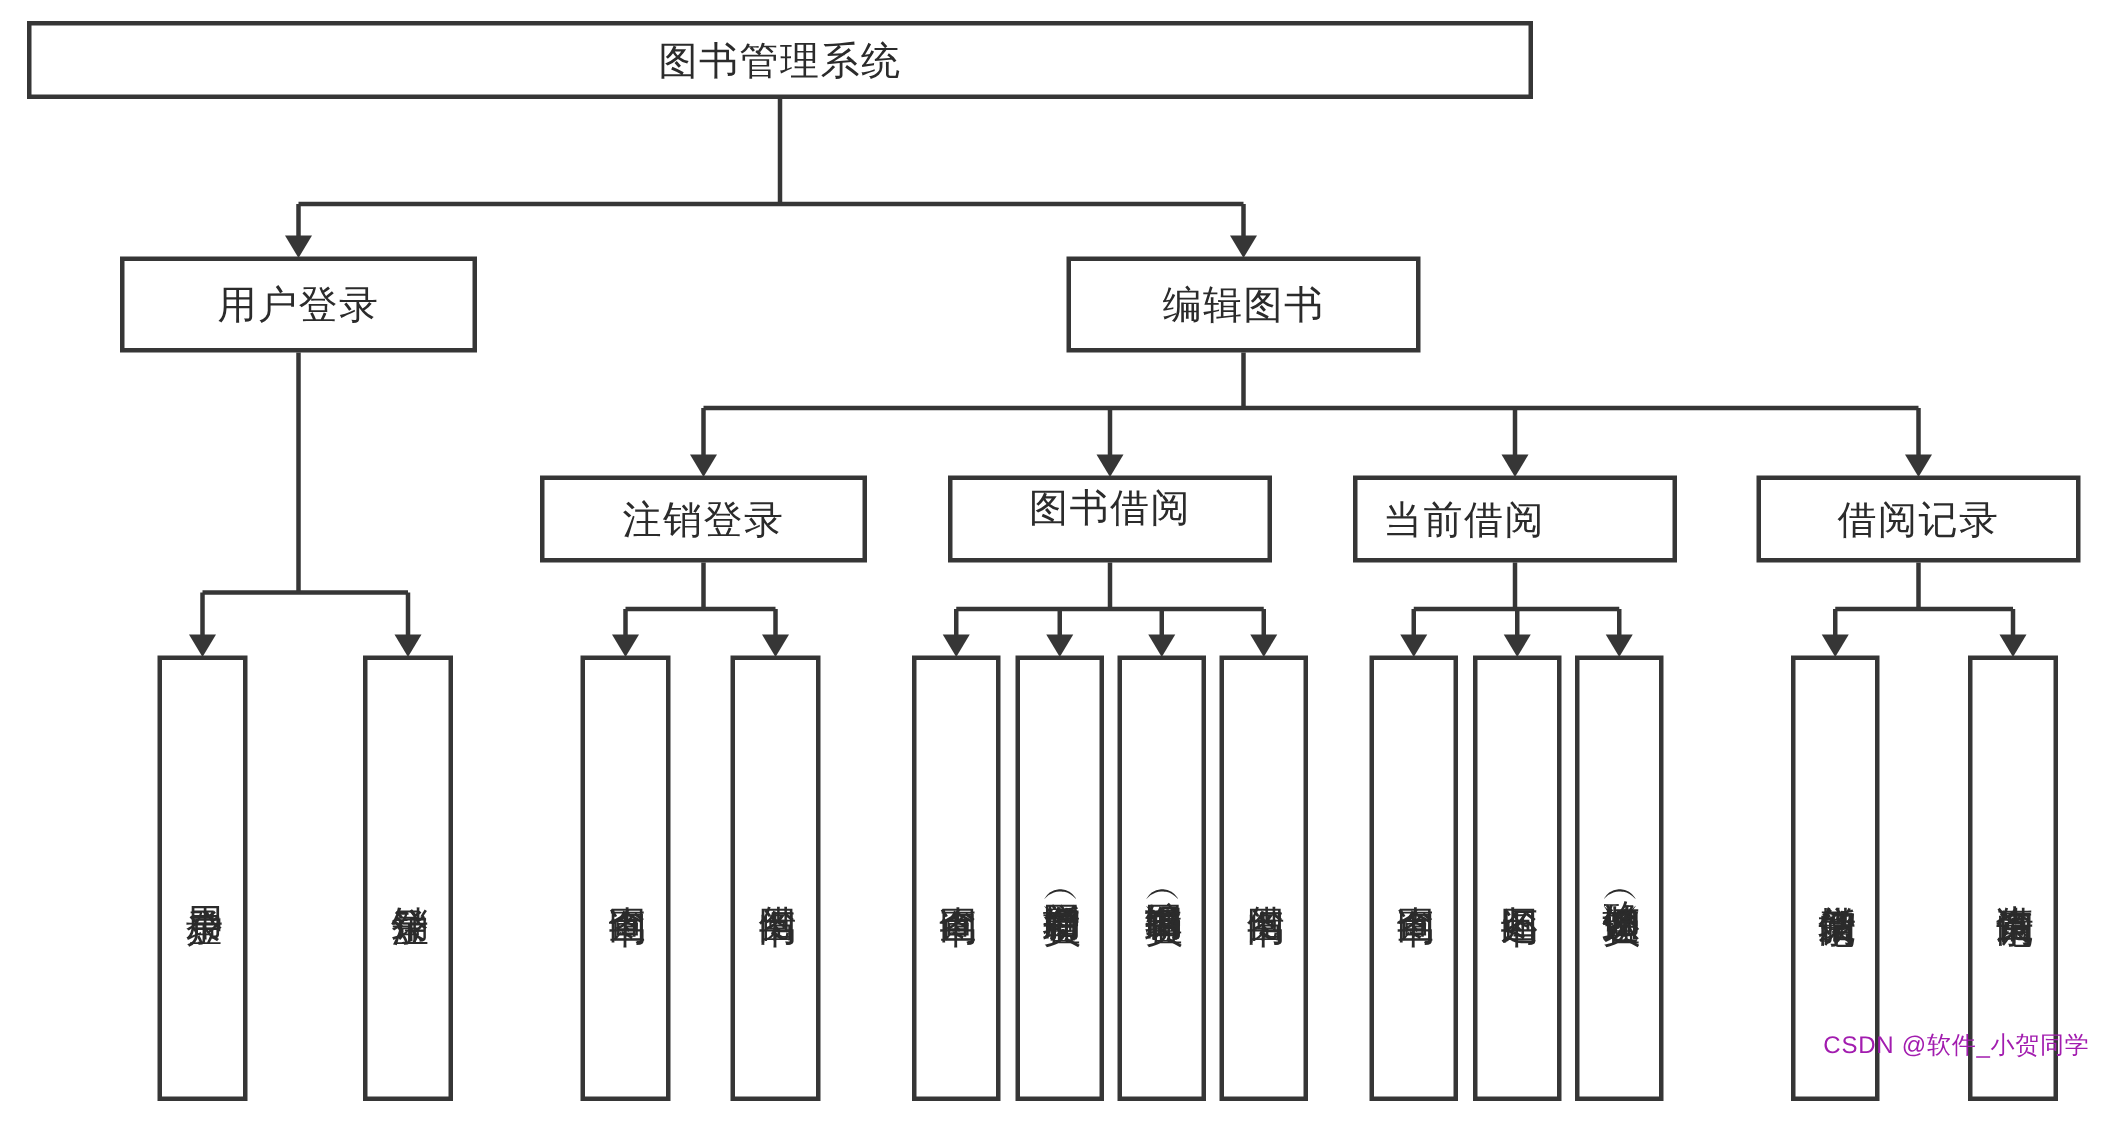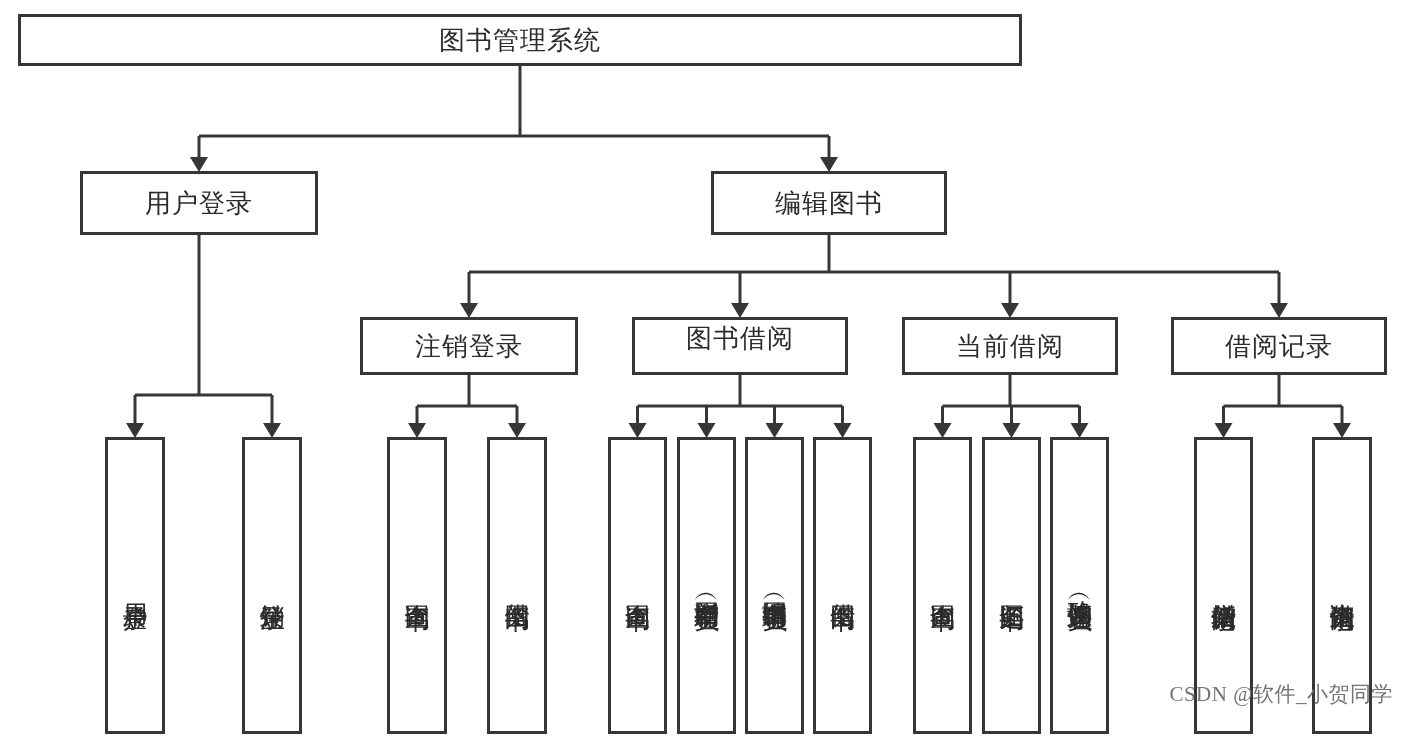--- a/index.html
+++ b/index.html
@@ -43,23 +43,23 @@
   .horiz-text{
     font-family:"Liberation Sans","DejaVu Sans",sans-serif;
     font-size:26px;
     color:#2b2b2b;
     white-space:nowrap;
     letter-spacing:1px;
   }
   .watermark{
     position:absolute;
     right:12px;bottom:6px;
-    font-family:Liberation Serif, serif;
-    font-size:21px;
-    color:#737373;
+    font-family:Liberation Sans, sans-serif;
+    font-size:16px;
+    color:#a21caf;
     letter-spacing:0.5px;
     white-space:nowrap;
     user-select:none;
   }
 </style>
 </head>
 <body>
 
 <div id="diagram-root">
   <svg class="tree-canvas" viewBox="0 0 1405 747">
@@ -163,21 +163,21 @@
       </div>
       <div class="horiz-text-wrap" style="left: 711px; top: 171px; width: 236px; height: 64px;">
         <span class="horiz-text">编辑图书</span>
       </div>
       <div class="horiz-text-wrap" style="left: 360px; top: 317px; width: 218px; height: 58px;">
         <span class="horiz-text">注销登录</span>
       </div>
       <div class="horiz-text-wrap" style="left: 632px; top: 309px; width: 216px; height: 58px;">
         <span class="horiz-text">图书借阅</span>
       </div>
-      <div class="horiz-text-wrap" style="left: 902px; top: 317px; width: 216px; height: 58px;">
+      <div class="horiz-text-wrap" style="left: 868px; top: 317px; width: 216px; height: 58px;">
         <span class="horiz-text">当前借阅</span>
       </div>
       <div class="horiz-text-wrap" style="left: 1171px; top: 317px; width: 216px; height: 58px; border-radius: 24px;">
         <span class="horiz-text">借阅记录</span>
       </div>
       <div class="vert-text-wrap" style="left: 105px; top: 437px; width: 60px; height: 297px;">
         <span class="vert-text">用户登录</span>
       </div>
       <div class="vert-text-wrap" style="left: 242px; top: 437px; width: 60px; height: 297px;">
         <span class="vert-text">注销登录</span>

